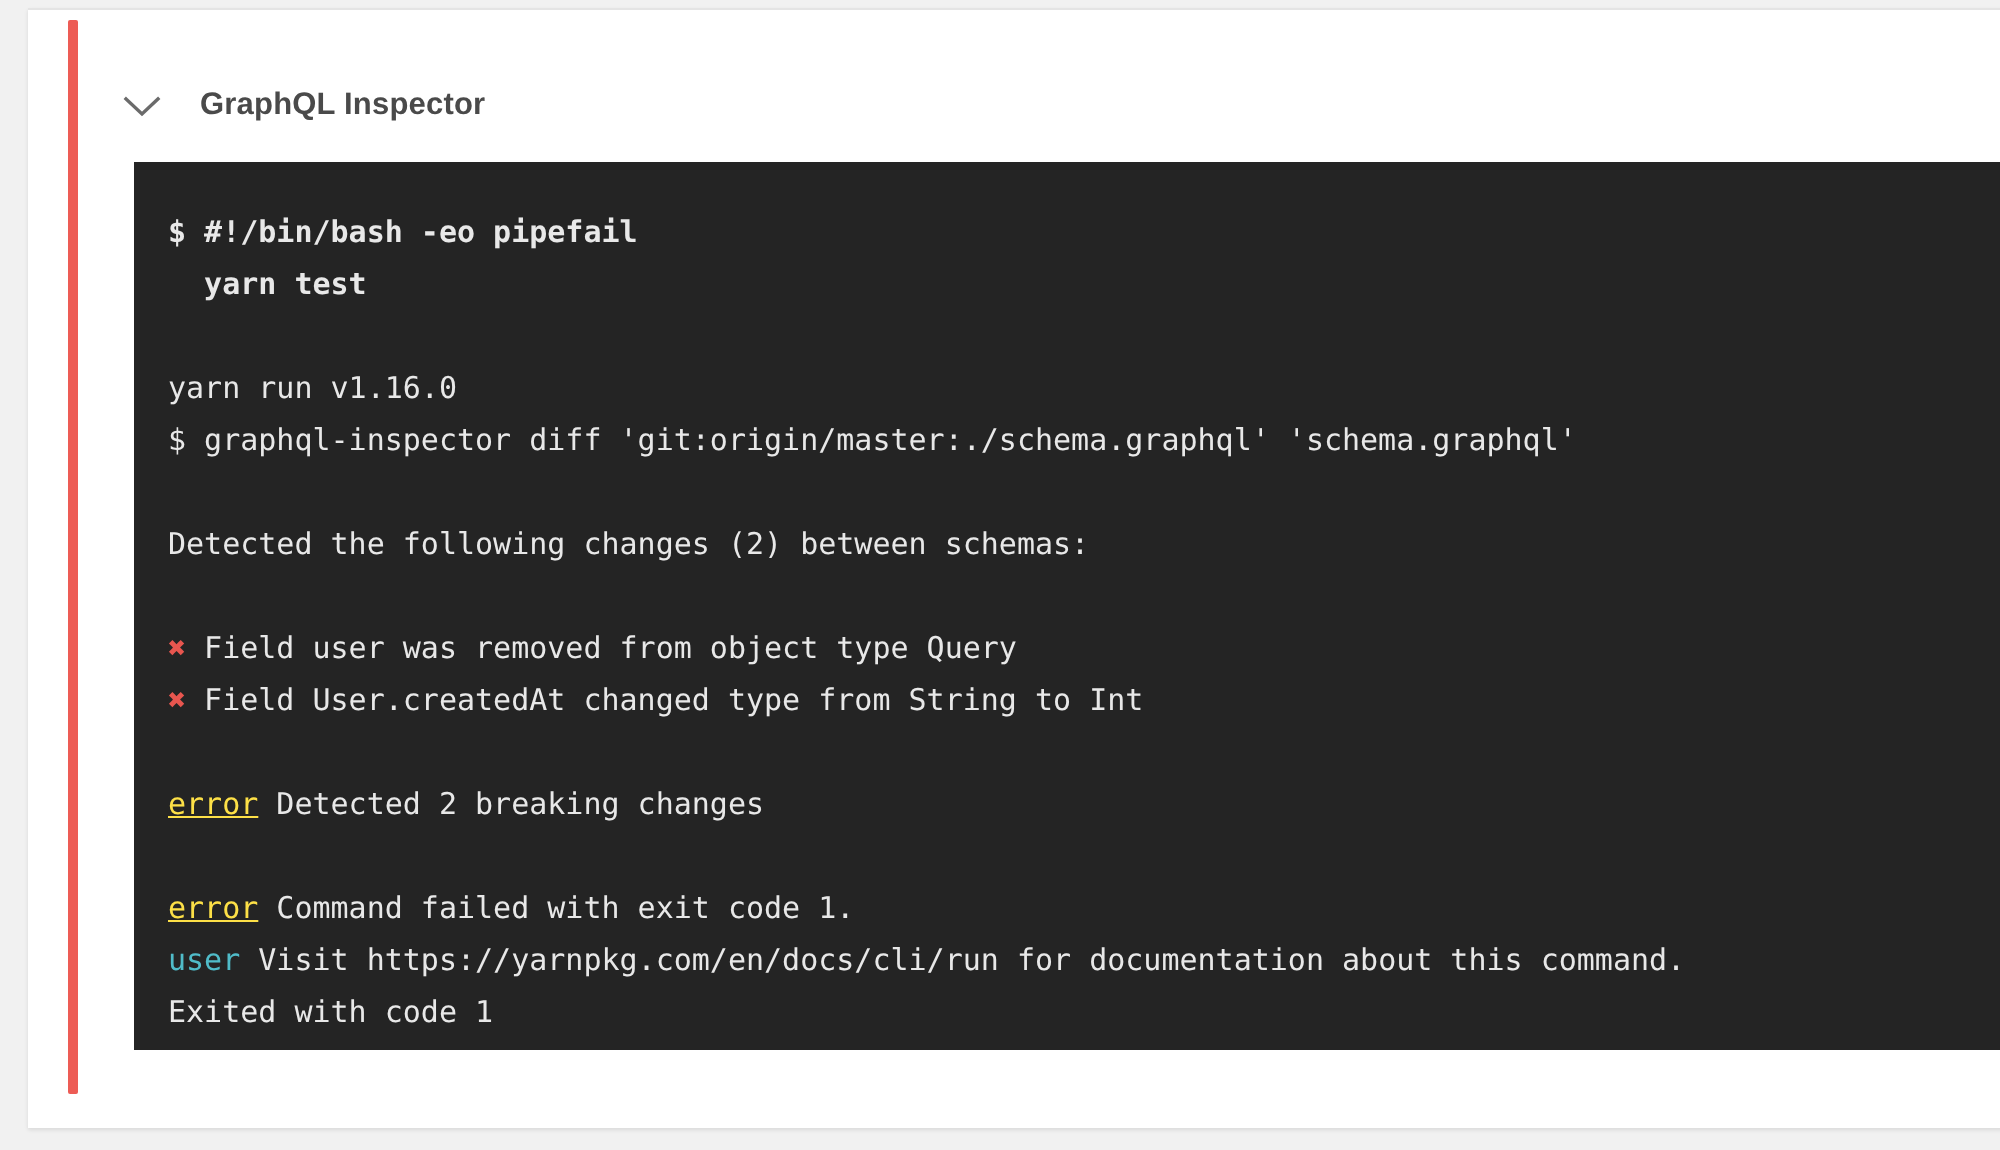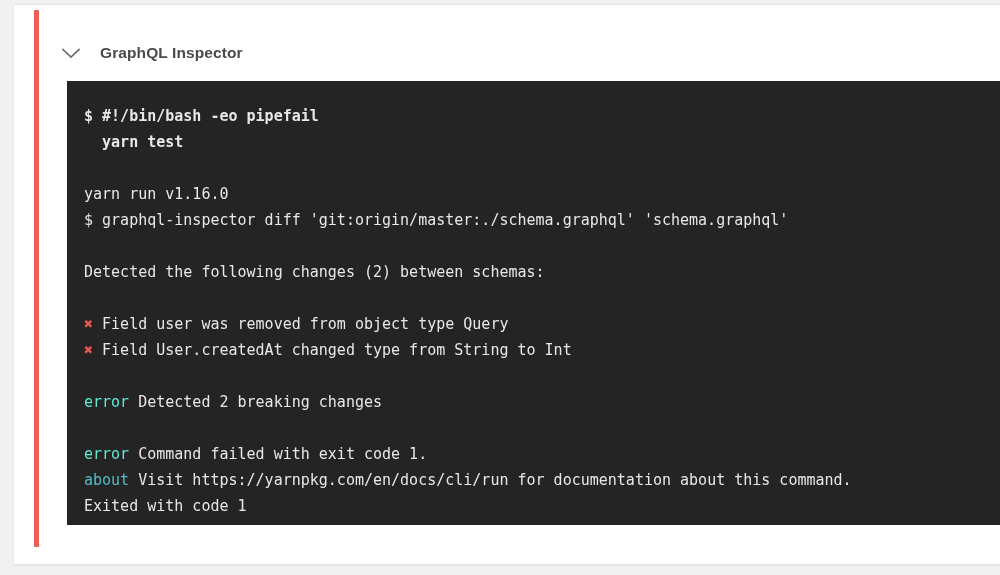--- a/index.html
+++ b/index.html
@@ -85,21 +85,21 @@
     color: #e8e8e8;
     white-space: pre;
     height: 26px;
   }
   .term-line.bold { font-weight: bold; }
   .term-line.blank { color: transparent; }
   .mark-x {
     color: #e8564f;
     font-weight: bold;
   }
-  .tok-error { color: #5eead4; }
+  .tok-error { color: #fde047; text-decoration: underline; }
   .tok-info  { color: #50bcc9; }
 </style>
 </head>
 <body>
 
 <div class="log-card">
 
   <div class="status-stripe"></div>
 
   <div class="step-header">
@@ -120,18 +120,18 @@
         <div class="term-line">$ graphql-inspector diff 'git:origin/master:./schema.graphql' 'schema.graphql'</div>
         <div class="term-line blank"> </div>
         <div class="term-line">Detected the following changes (2) between schemas:</div>
         <div class="term-line blank"> </div>
         <div class="term-line"><span class="mark-x">✖</span> Field user was removed from object type Query</div>
         <div class="term-line"><span class="mark-x">✖</span> Field User.createdAt changed type from String to Int</div>
         <div class="term-line blank"> </div>
         <div class="term-line"><span class="tok-error">error</span> Detected 2 breaking changes</div>
         <div class="term-line blank"> </div>
         <div class="term-line"><span class="tok-error">error</span> Command failed with exit code 1.</div>
-        <div class="term-line"><span class="tok-info">about</span> Visit https://yarnpkg.com/en/docs/cli/run for documentation about this command.</div>
+        <div class="term-line"><span class="tok-info">user</span> Visit https://yarnpkg.com/en/docs/cli/run for documentation about this command.</div>
         <div class="term-line">Exited with code 1</div>
       </div>
   </div>
 
 </div>
 
 </body></html>

